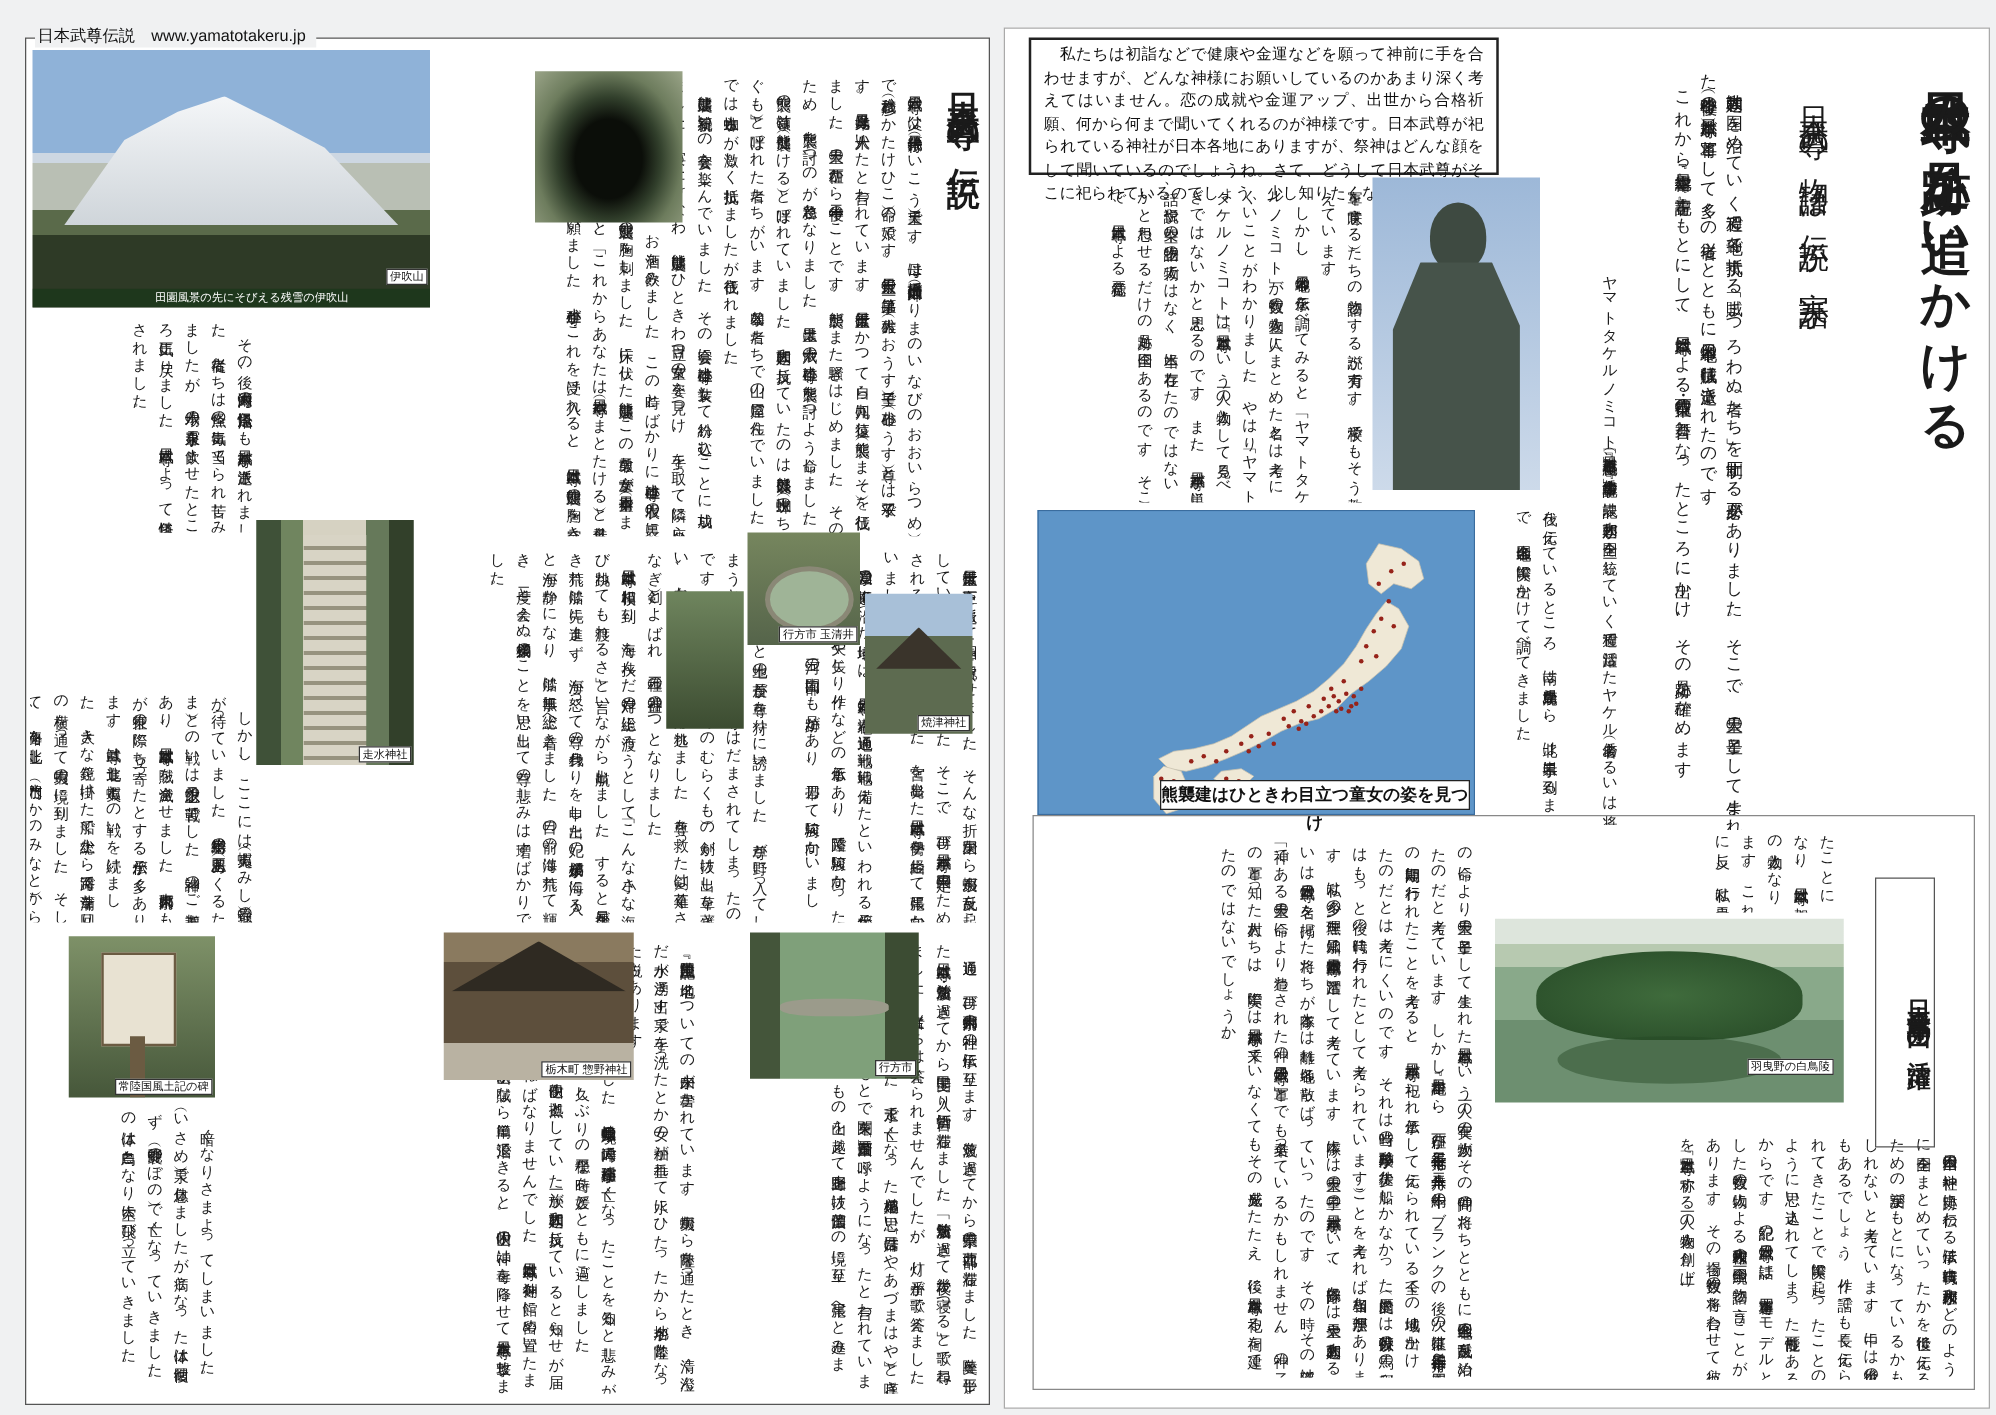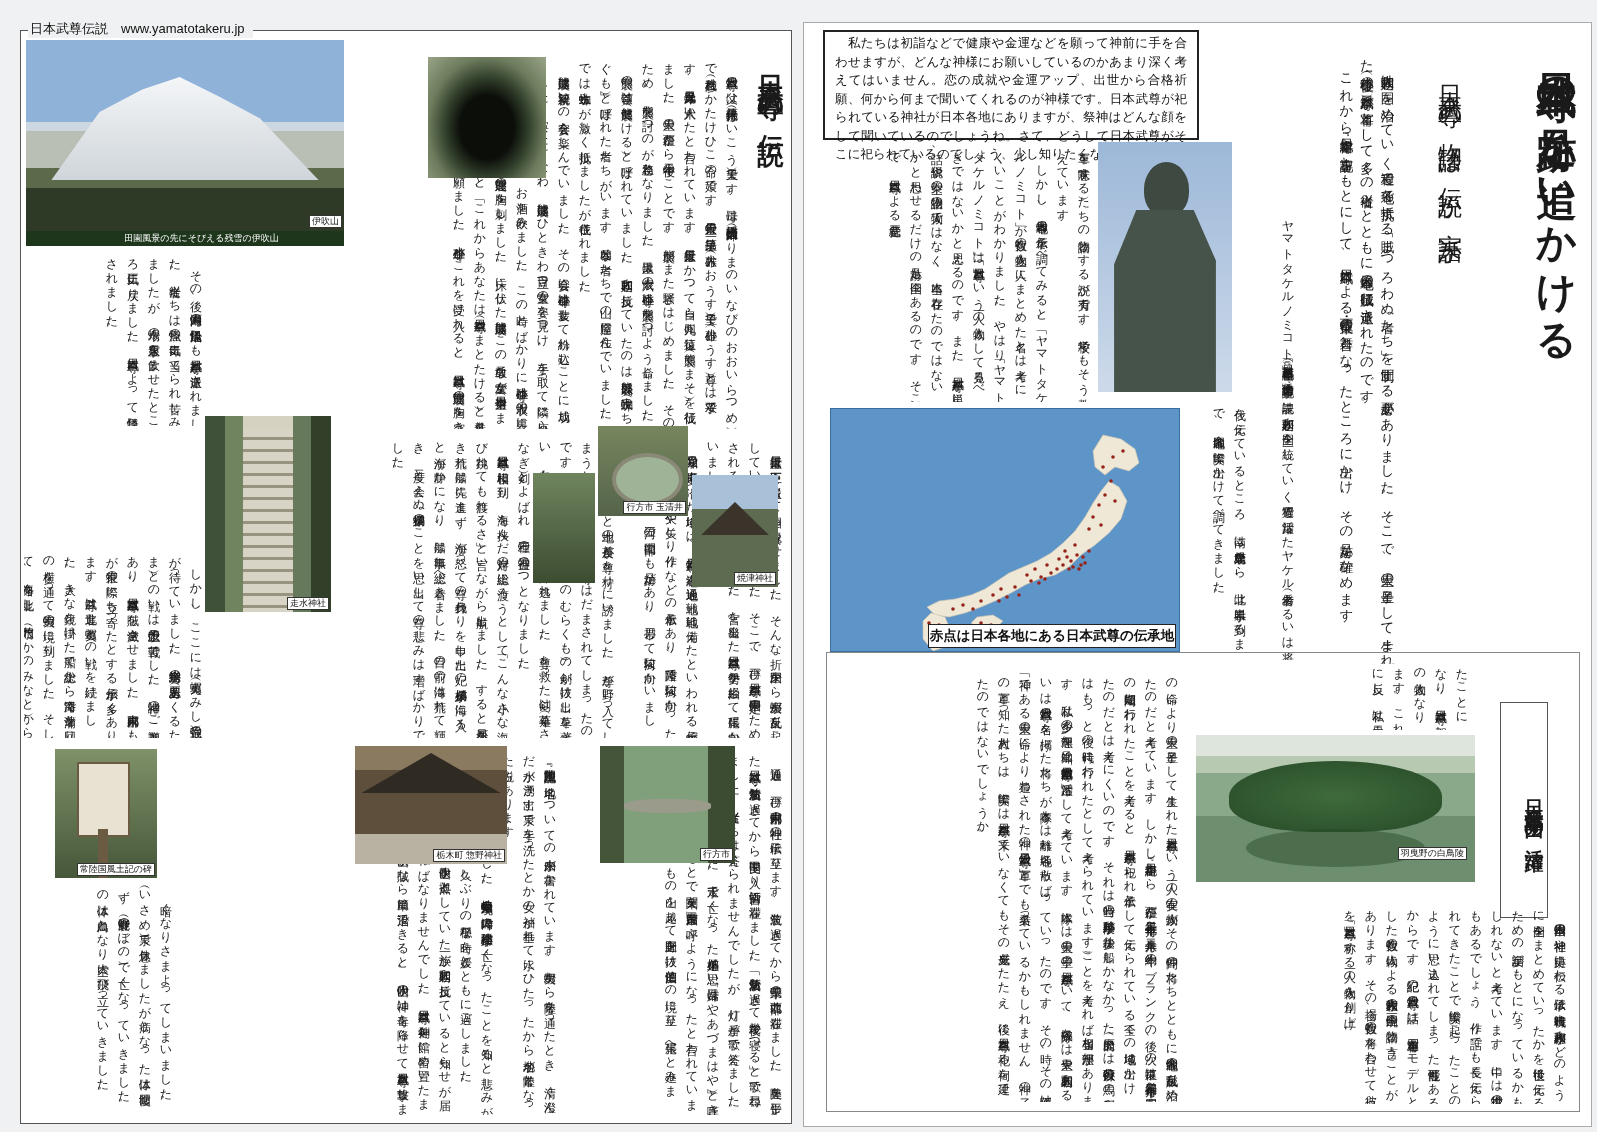--- a/index.html
+++ b/index.html
@@ -112,21 +112,21 @@
 </div>
 <div class="photo" id="ph-green" style="left:533px;top:473px;width:62px;height:110px;"></div>
 <div class="photo" id="ph-well" style="left:598px;top:426px;width:90px;height:90px;">
   <div class="pond"></div>
   <div class="photo-cap">行方市 玉清井</div>
 </div>
 <div class="photo" id="ph-yaizu" style="left:692px;top:459px;width:86px;height:112px;margin-top:16px;">
   <div class="roof"></div>
   <div class="photo-cap">焼津神社</div>
 </div>
-<div class="photo" id="ph-sign" style="left:55px;top:749px;width:102px;height:129px;">
+<div class="photo" id="ph-sign" style="left:55px;top:749px;width:117px;height:129px;">
   <div class="board"></div>
   <div class="post"></div>
   <div class="photo-cap">常陸国風土記の碑</div>
 </div>
 <div class="photo" id="ph-shrine2" style="left:355px;top:746px;width:152px;height:118px;">
   <div class="roof"></div>
   <div class="photo-cap">栃木町 惣野神社</div>
 </div>
 <div class="photo" id="ph-stream" style="left:600px;top:746px;width:135px;height:117px;text-align:center;">
   <div class="bridge"></div>
@@ -209,21 +209,21 @@
         <circle cx="274" cy="86" r="1.8" fill="#96231a"></circle>
         <circle cx="280" cy="72" r="1.8" fill="#96231a"></circle>
         <circle cx="270" cy="116" r="1.8" fill="#96231a"></circle>
         <circle cx="258" cy="120" r="1.8" fill="#96231a"></circle>
         <circle cx="284" cy="92" r="1.8" fill="#96231a"></circle>
         <circle cx="282" cy="48" r="1.8" fill="#96231a"></circle>
         <circle cx="292" cy="42" r="1.8" fill="#96231a"></circle>
         <circle cx="272" cy="58" r="1.8" fill="#96231a"></circle>
       </g>
   </svg>
-  <div id="map-cap">赤点は日本各地にある日本武尊の伝承地</div>
+  <div id="map-cap">熊襲建はひときわ目立つ童女の姿を見つけ</div>
 </div>
 
 <div class="abs" id="sec2-frame" style="left:826px;top:652px;width:752px;height:458px;"></div>
 
 <div class="abs vtext" id="sec2-head" style="left:1500px;top:702px;width:46px;height:206px;">日本武尊軍団の活躍</div>
 
 <div class="abs vtext body-v" style="left:1196px;top:660px;width:276px;height:70px;">たことになり、日本武尊は架空の人物となります。これに反し、私は天皇</div>
 
 <div class="photo" id="ph-lake" style="left:1196px;top:735px;width:279px;height:147px;">
   <div class="isle"></div>

